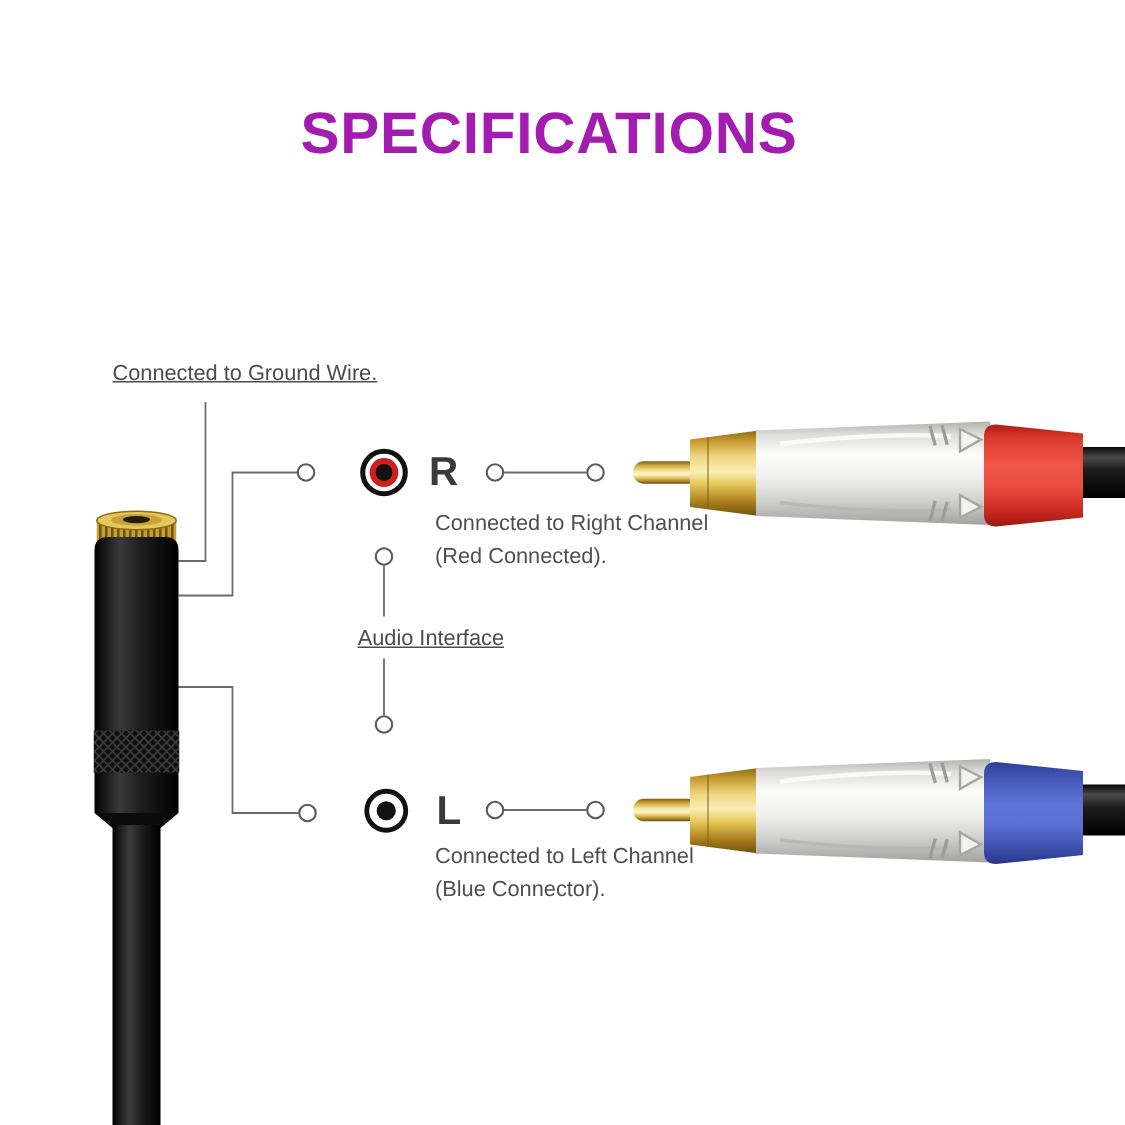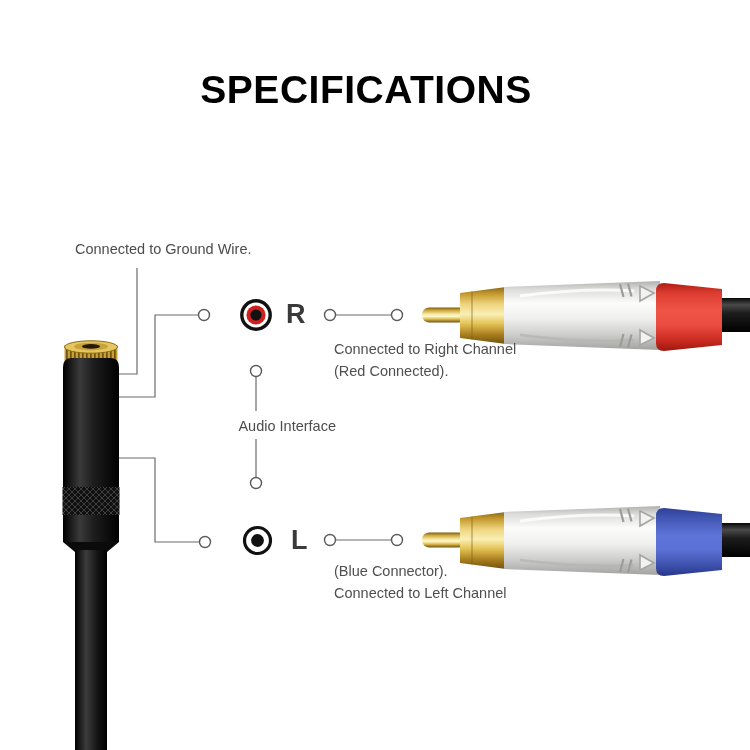--- a/index.html
+++ b/index.html
@@ -5,28 +5,28 @@
   * { margin:0; padding:0; box-sizing:border-box; }
   html,body { background:#ffffff; }
   body { font-family:"Liberation Sans","DejaVu Sans",sans-serif; }
   .stage {
     position:relative; width:750px; height:750px; background:#ffffff;
     overflow:hidden;
   }
   .page-title {
     position:absolute; left:0; top:70px; width:732px;
     text-align:center; font-size:39px; font-weight:600;
-    letter-spacing:0.5px; color:#000000; line-height:1;
+    letter-spacing:0.5px; color:#a21caf; line-height:1;
   }
   .abs { position:absolute; }
   .label {
-    font-size:14.5px; color:#4c4c4c; line-height:1.5; white-space:nowrap;
+    font-size:14.5px; color:#4c4c4c; line-height:1.5; white-space:nowrap;text-decoration:underline;
   }
   .desc {
-    font-size:14.5px; color:#4f4f4f; line-height:22px; white-space:nowrap;margin-left:44px;
+    font-size:14.5px; color:#4f4f4f; line-height:22px; white-space:nowrap;
   }
   .channel-letter {
     font-size:27px; font-weight:700; color:#3a3a3a; line-height:1;
   }
   .centered-label { text-align:right; }
   svg { display:block; }
 </style>
 </head>
 <body>
 
@@ -244,17 +244,17 @@
   <div class="abs channel-letter" style="left:286px;top:301px;">R</div>
 
   <div class="abs desc" style="left:290px;top:338px;">
     <div>Connected to Right Channel</div>
     <div>(Red Connected).</div>
   </div>
 
   <div class="abs channel-letter" style="left:291px;top:527px;">L</div>
 
   <div class="abs desc" style="left:290px;top:560px;">
+    <div>Connected to Left Channel</div>
     <div>(Blue Connector).</div>
-    <div>Connected to Left Channel</div>
   </div>
 
 </div>
 
 </body></html>

